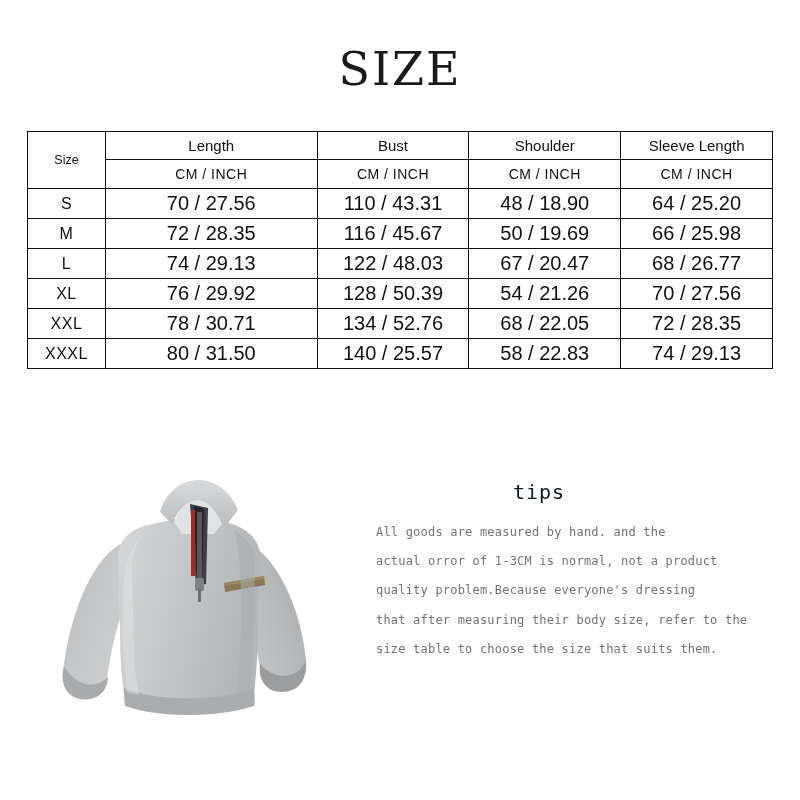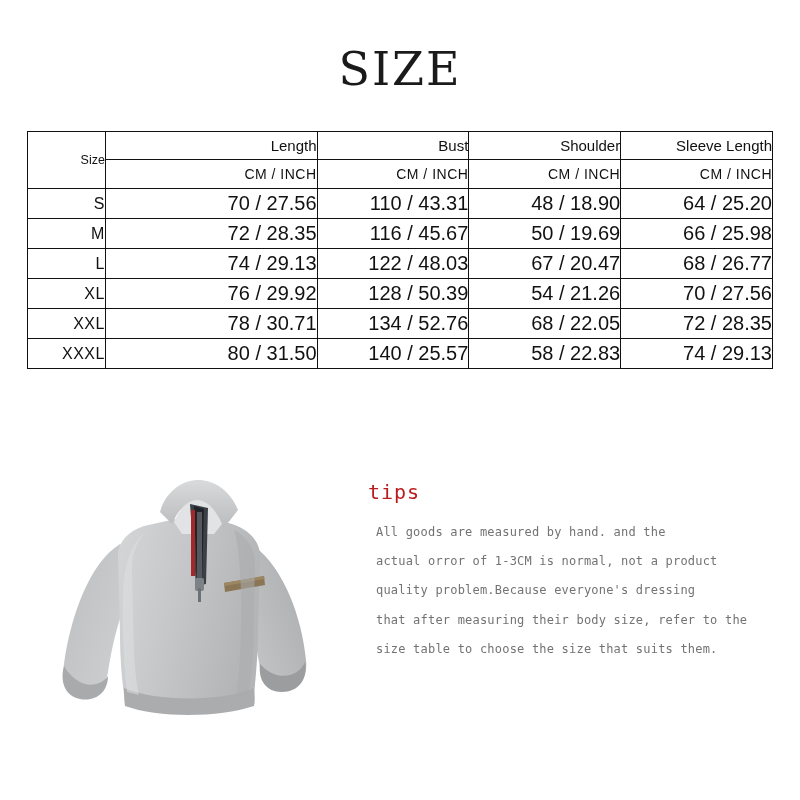--- a/index.html
+++ b/index.html
@@ -42,21 +42,21 @@
   }
   table.size-table {
     width: 100%;
     border-collapse: collapse;
     font-size: 15px;
     color: #111;
   }
   table.size-table th,
   table.size-table td {
     border: 1px solid #111;
-    text-align: right;
+    text-align: center;
     padding: 0;
     font-weight: 400;
   }
   
   .hdr-size {
     width: 78px;
     font-size: 12.5px;
     font-weight: bold;
     vertical-align: middle;
   }
@@ -96,23 +96,24 @@
 
   
   .tips-block {
     position: absolute;
     left: 368px;
     top: 480px;
     width: 410px;
   }
   .tips-title {
     font-family: "DejaVu Sans Mono", monospace;
-    color: #b91c1c;
+    color: #0f172a;
     font-size: 20px;
     letter-spacing: 1px;
+    margin-left: 145px;
     margin-bottom: 22px;
   }
   .tips-body p {
     margin: 0 0 16px 8px;
     font-family: "DejaVu Sans Mono", monospace;
     font-size: 12px;
     line-height: 1.1;
     color: #737373;
     letter-spacing: 0.2px;
     white-space: pre;

